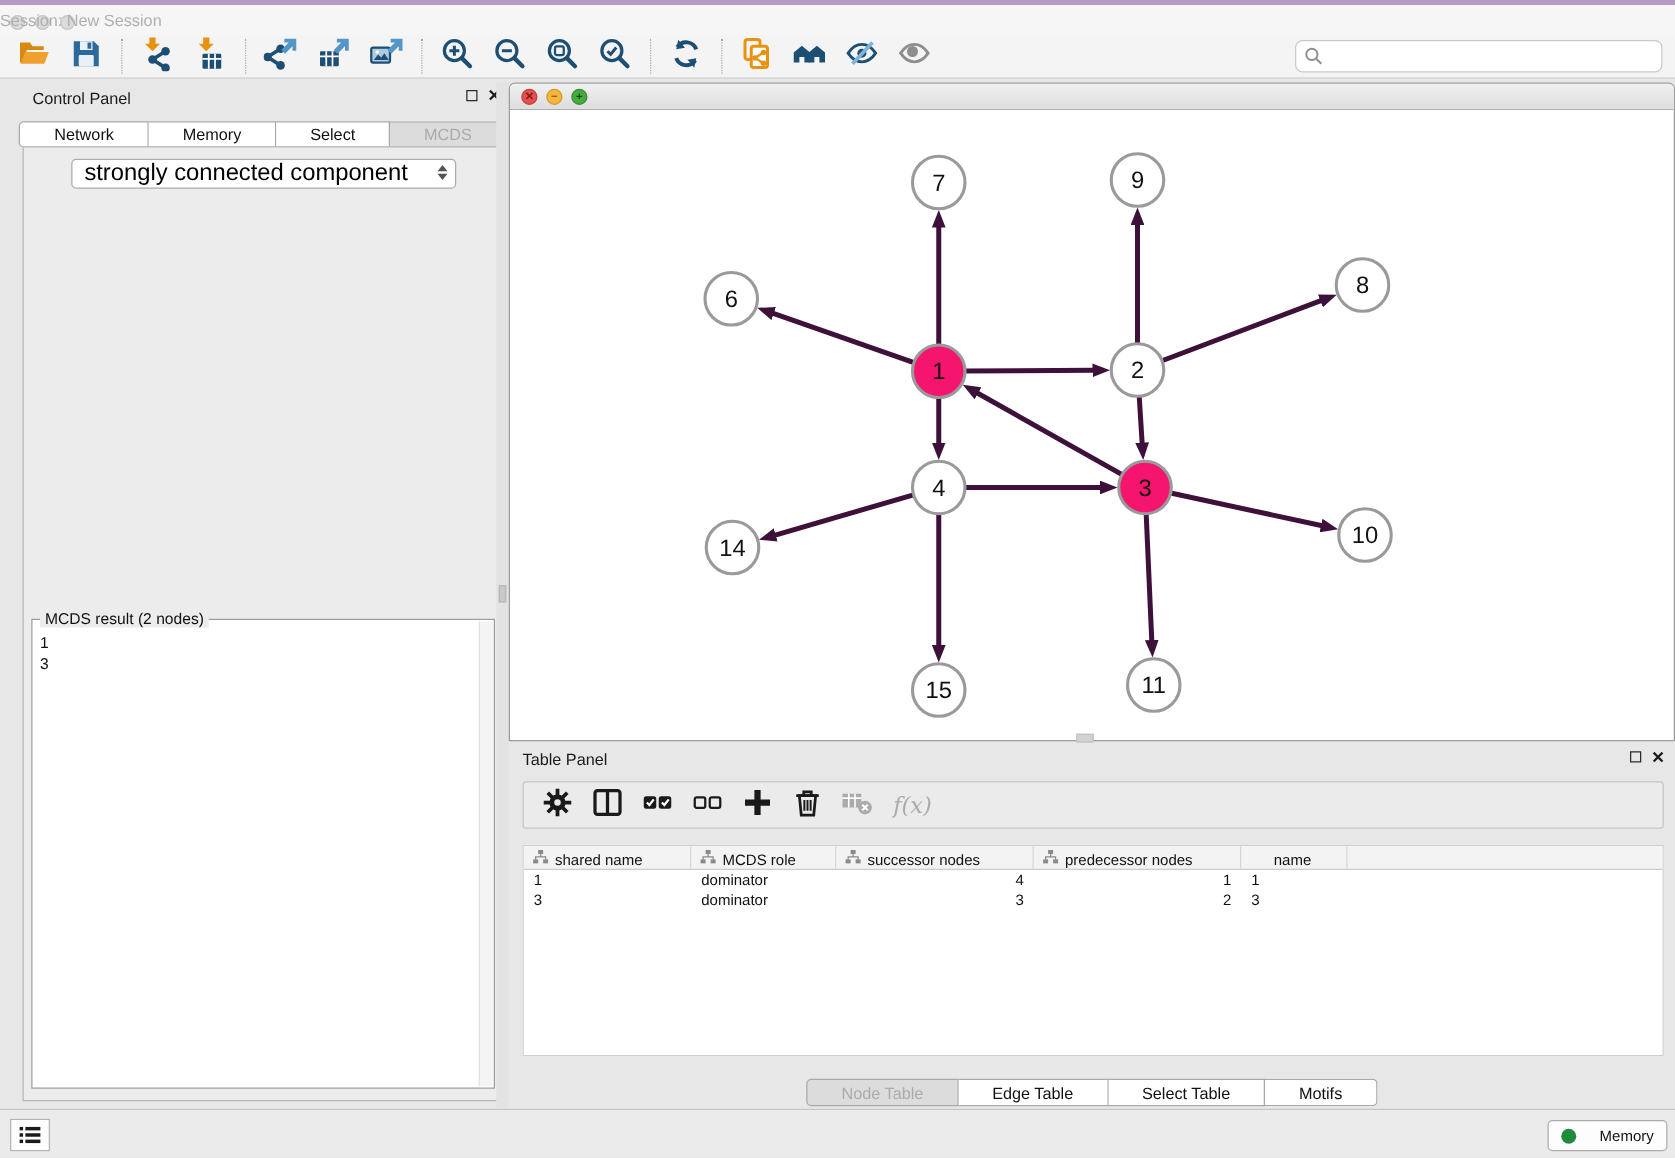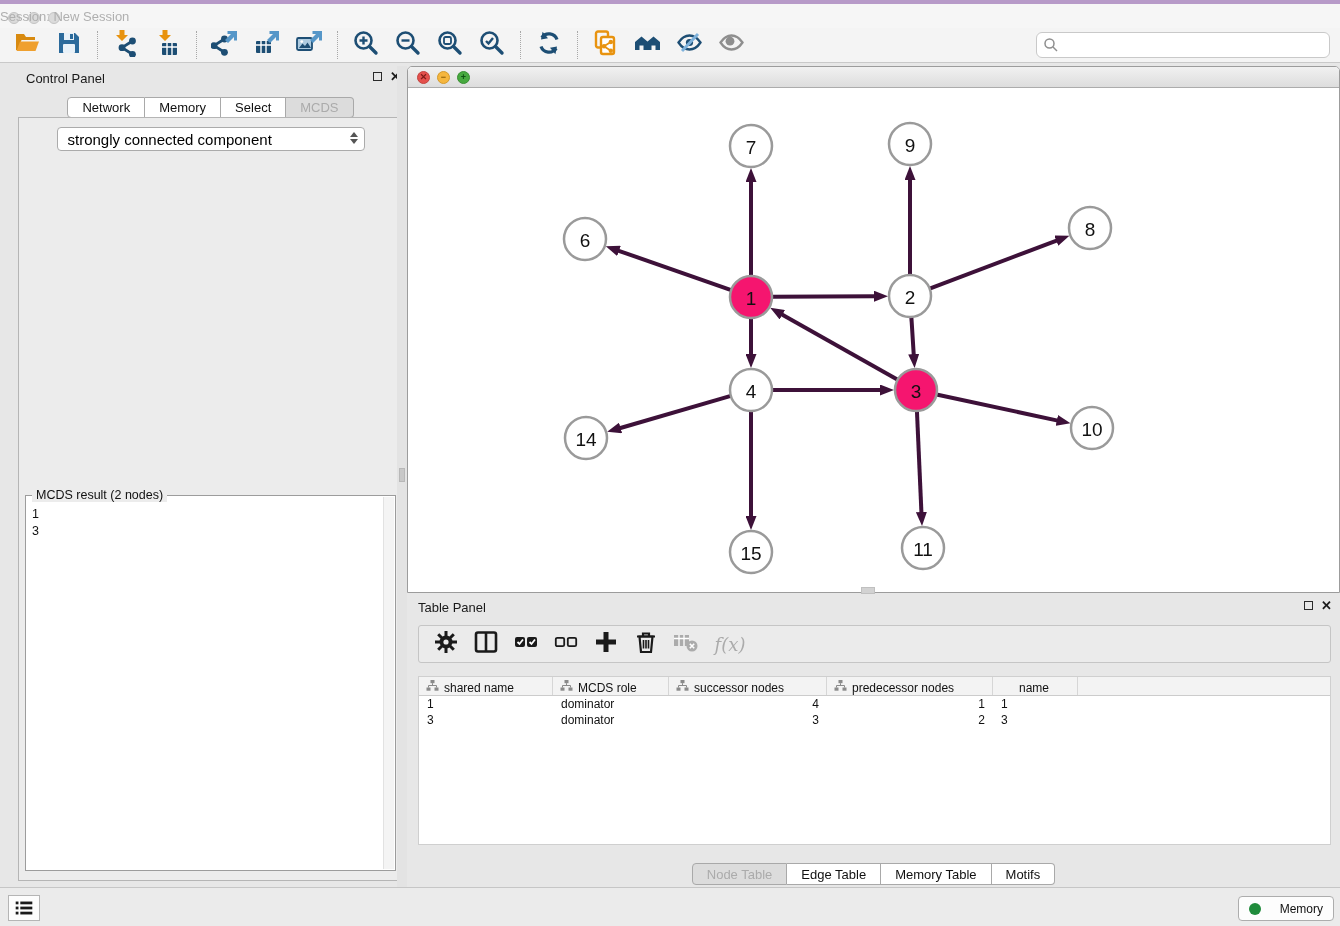--- a/index.html
+++ b/index.html
@@ -24,27 +24,27 @@
   .main { position:absolute; top:63px; bottom:39px; left:0; right:0; background:#E7E7E7; }
 
   
   .control-panel { position:absolute; left:0; top:3px; width:397px; bottom:0;margin-left:12px; }
   .cp-header { position:relative; height:26px; }
   .cp-title { position:absolute; left:14px; top:5px; font-size:13px; color:#1A1A1A; }
   .panel-btns { position:absolute; right:8px; top:5px; display:flex; gap:8px; align-items:center; }
   .float-btn { width:9px; height:9px; border:1.5px solid #2A2A2A; display:inline-block; }
   .close-btn { font-size:13px; font-weight:bold; color:#1A1A1A; line-height:11px; }
   .cp-tabs { position:absolute; top:31px; left:0; right:0; display:flex; justify-content:center; }
-  .seg-tab { height:21px; padding:0 14px; background:#fff; border:1px solid #A9A9A9; border-left-width:0; font-size:13px; color:#111; display:flex; align-items:center; }
+  .seg-tab { height:21px; padding:0 27px; background:#fff; border:1px solid #A9A9A9; border-left-width:0; font-size:13px; color:#111; display:flex; align-items:center; }
   .seg-tab:first-child { border-left-width:1px; border-radius:4px 0 0 4px; }
   .seg-tab:last-child { border-radius:0 4px 4px 0; }
   .seg-tab.disabled-active { background:#DCDCDC; color:#ABABAB; }
   .cp-body { position:absolute; top:51px; left:6px; right:6px; bottom:6px; border:1px solid #B5B5B5; background:#ECECEC; }
   .opt-label { margin-top:19px; text-align:center; font-size:13px; color:#111; }
-  .dropdown { position:relative; margin:9px auto 0; width:308px; height:24px; background:#fff; border:1px solid #ABABAB; border-radius:4px; font-size:15px; display:flex; align-items:center; padding-left:10px; }
+  .dropdown { position:relative; margin:9px auto 0; width:308px; height:24px; background:#fff; border:1px solid #ABABAB; border-radius:4px; font-size:19px; display:flex; align-items:center; padding-left:10px; }
   .stepper { position:absolute; right:6px; top:4px; display:flex; flex-direction:column; gap:2px; }
   .stepper i { width:0; height:0; border-left:4px solid transparent; border-right:4px solid transparent; }
   .stepper .up { border-bottom:5px solid #555; }
   .stepper .down { border-top:5px solid #555; }
   .cp-buttons { margin-top:11px; display:flex; justify-content:center; gap:14px; }
   .std-btn { height:23px; padding:0 16px; background:#fff; border:1px solid #ABABAB; border-radius:5px; font-size:13px; color:#111; font-family:"Liberation Sans",sans-serif; }
   .result-box { position:absolute; left:6px; right:6px; top:377px; bottom:9px; border:1px solid #9C9C9C; background:#fff;padding-left:40px; }
   .result-legend { position:absolute; top:-8px; left:6px; background:#ECECEC; padding:0 4px; font-size:12.5px; color:#111; }
   .result-text { position:absolute; left:2px; top:8px; bottom:2px; right:14px; font-size:12.5px; line-height:17px; padding:2px 4px; white-space:pre-line; color:#111; }
   .result-scroll { position:absolute; right:1px; top:1px; bottom:1px; width:11px; background:#F4F4F4; border-left:1px solid #E2E2E2; }
@@ -484,21 +484,21 @@
             <div class="td-cell" style="width: 116px;">dominator</div>
             <div class="td-cell right" style="width: 158px;">3</div>
             <div class="td-cell right" style="width: 166px;">2</div>
             <div class="td-cell" style="width: 85px;">3</div>
           </div>
         </div>
     </div>
     <div class="tp-tabs" id="tp-tabs">
         <div class="seg-tab disabled-active">Node Table</div>
         <div class="seg-tab">Edge Table</div>
-        <div class="seg-tab">Memory Table</div>
+        <div class="seg-tab">Select Table</div>
         <div class="seg-tab">Motifs</div>
       </div>
   </div>
 
 </div>
 
 <div class="status-bar">
   <div class="task-btn">
     <svg width="24" height="24" viewBox="0 0 26 26">
       <g fill="#1A1A1A">

